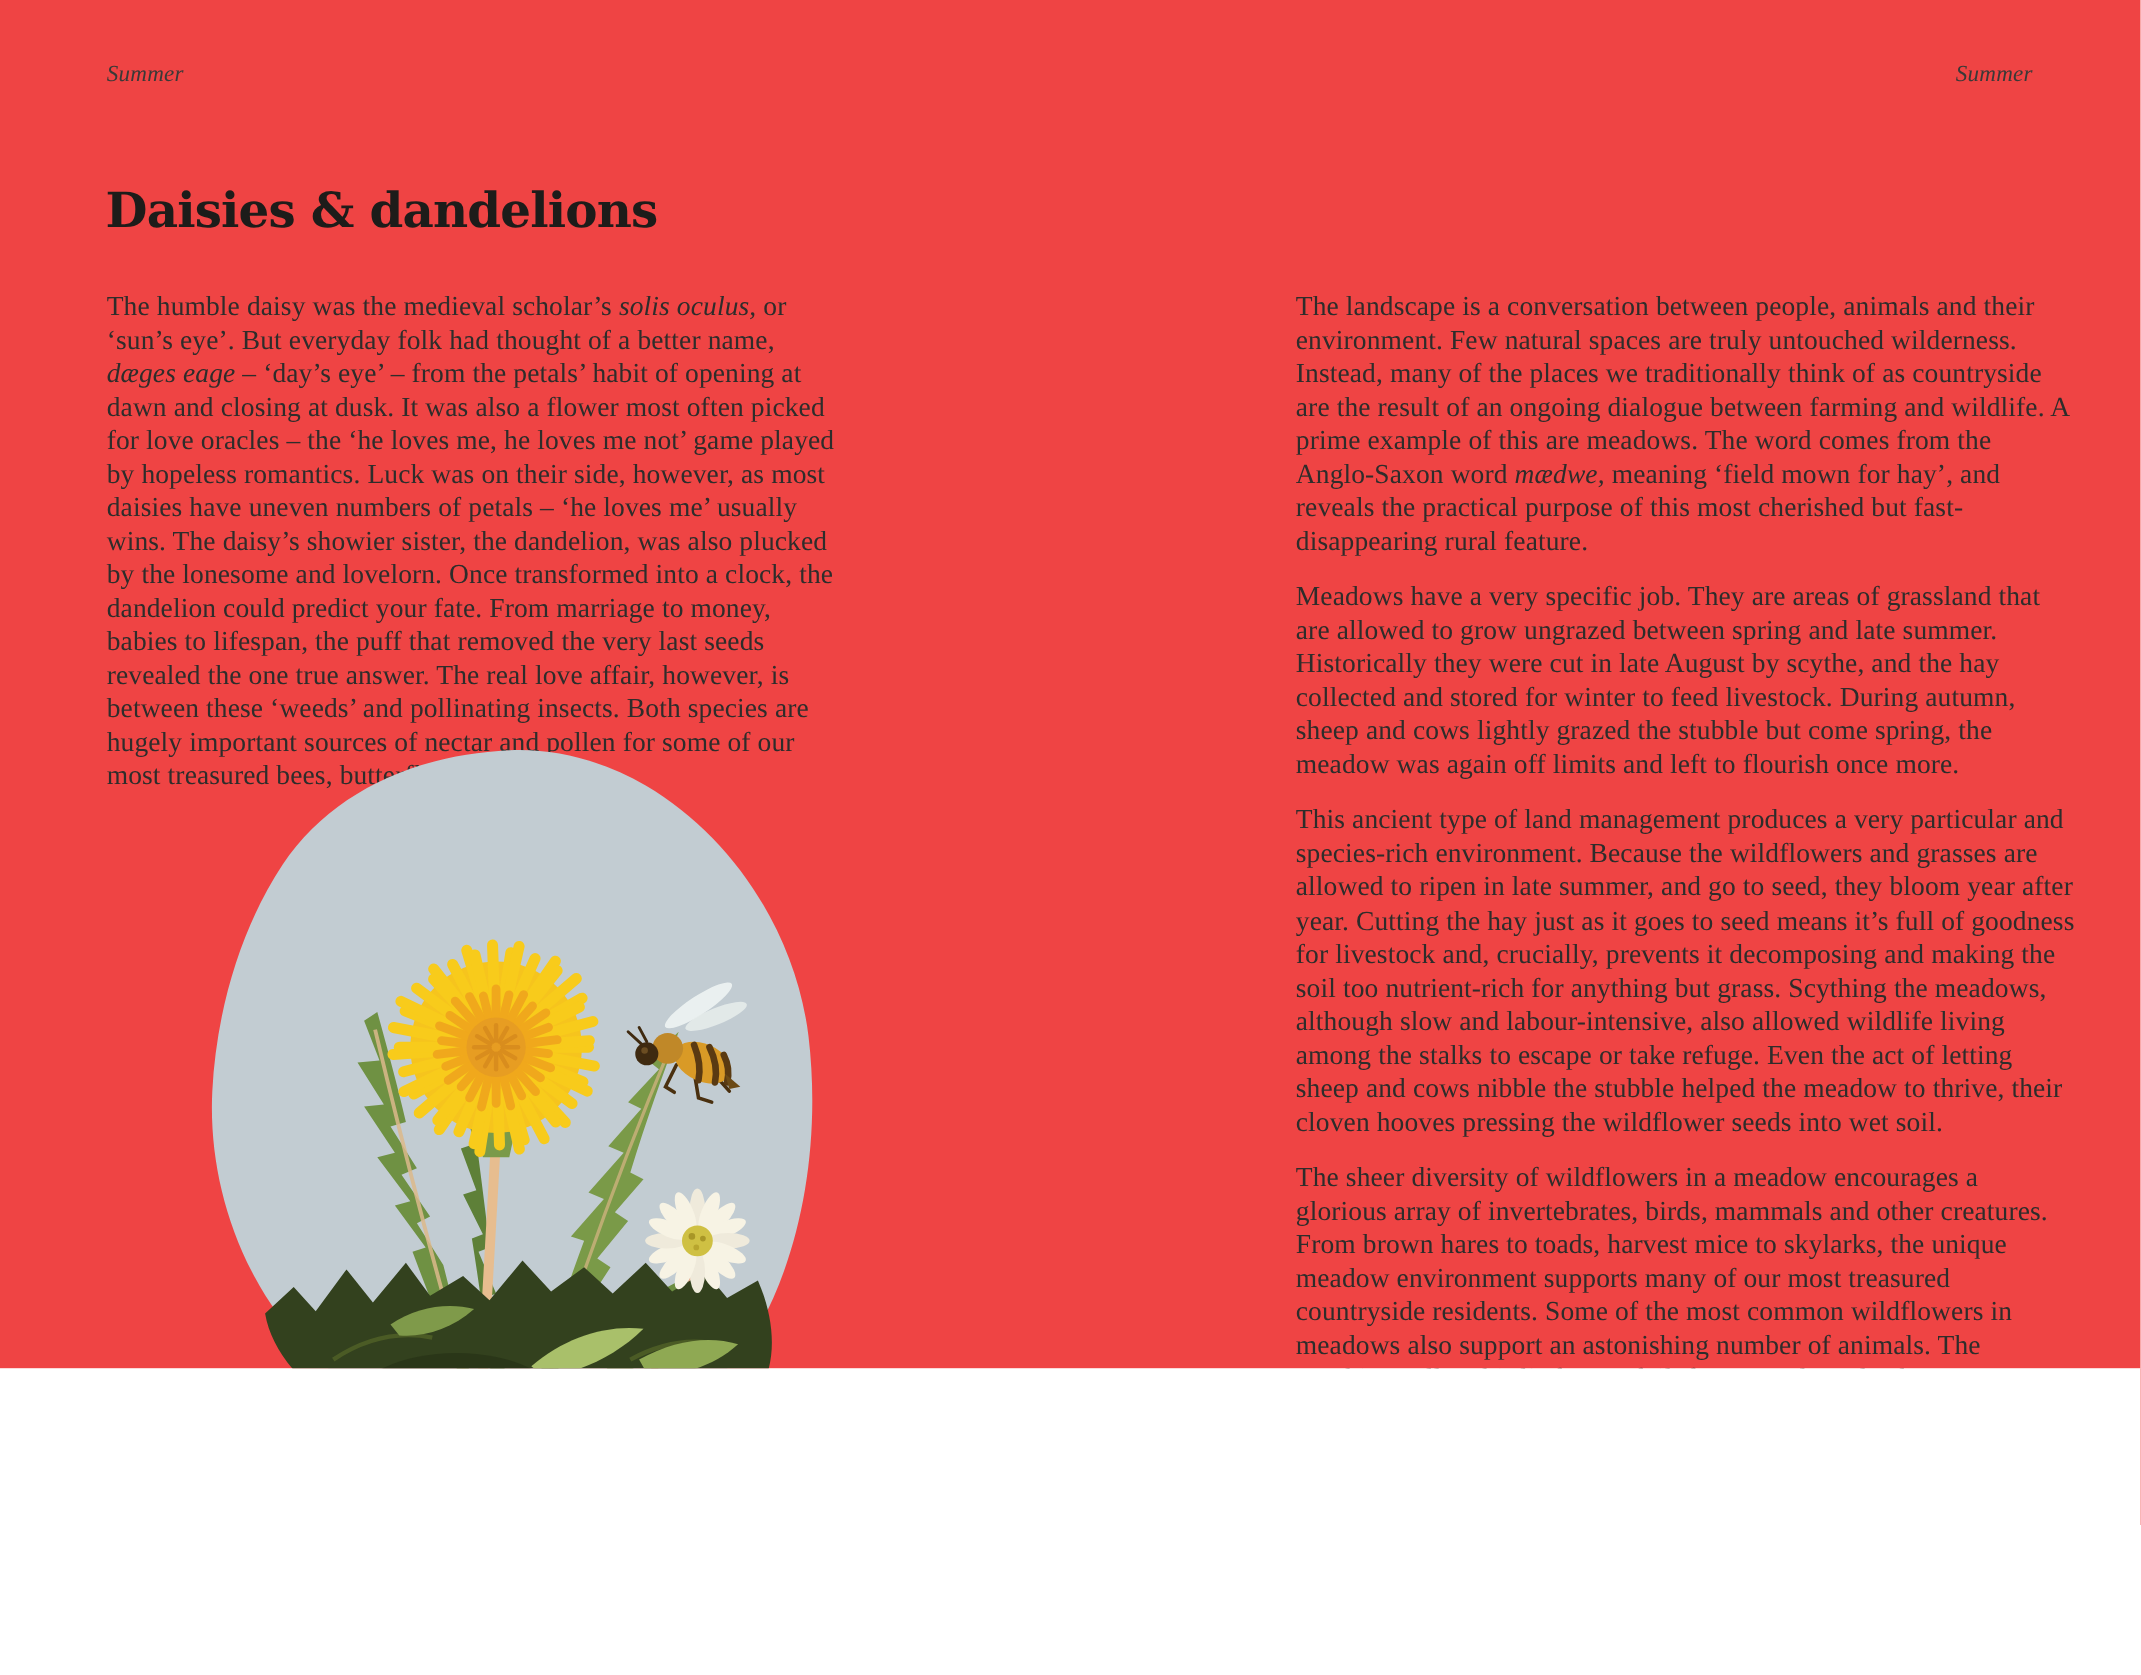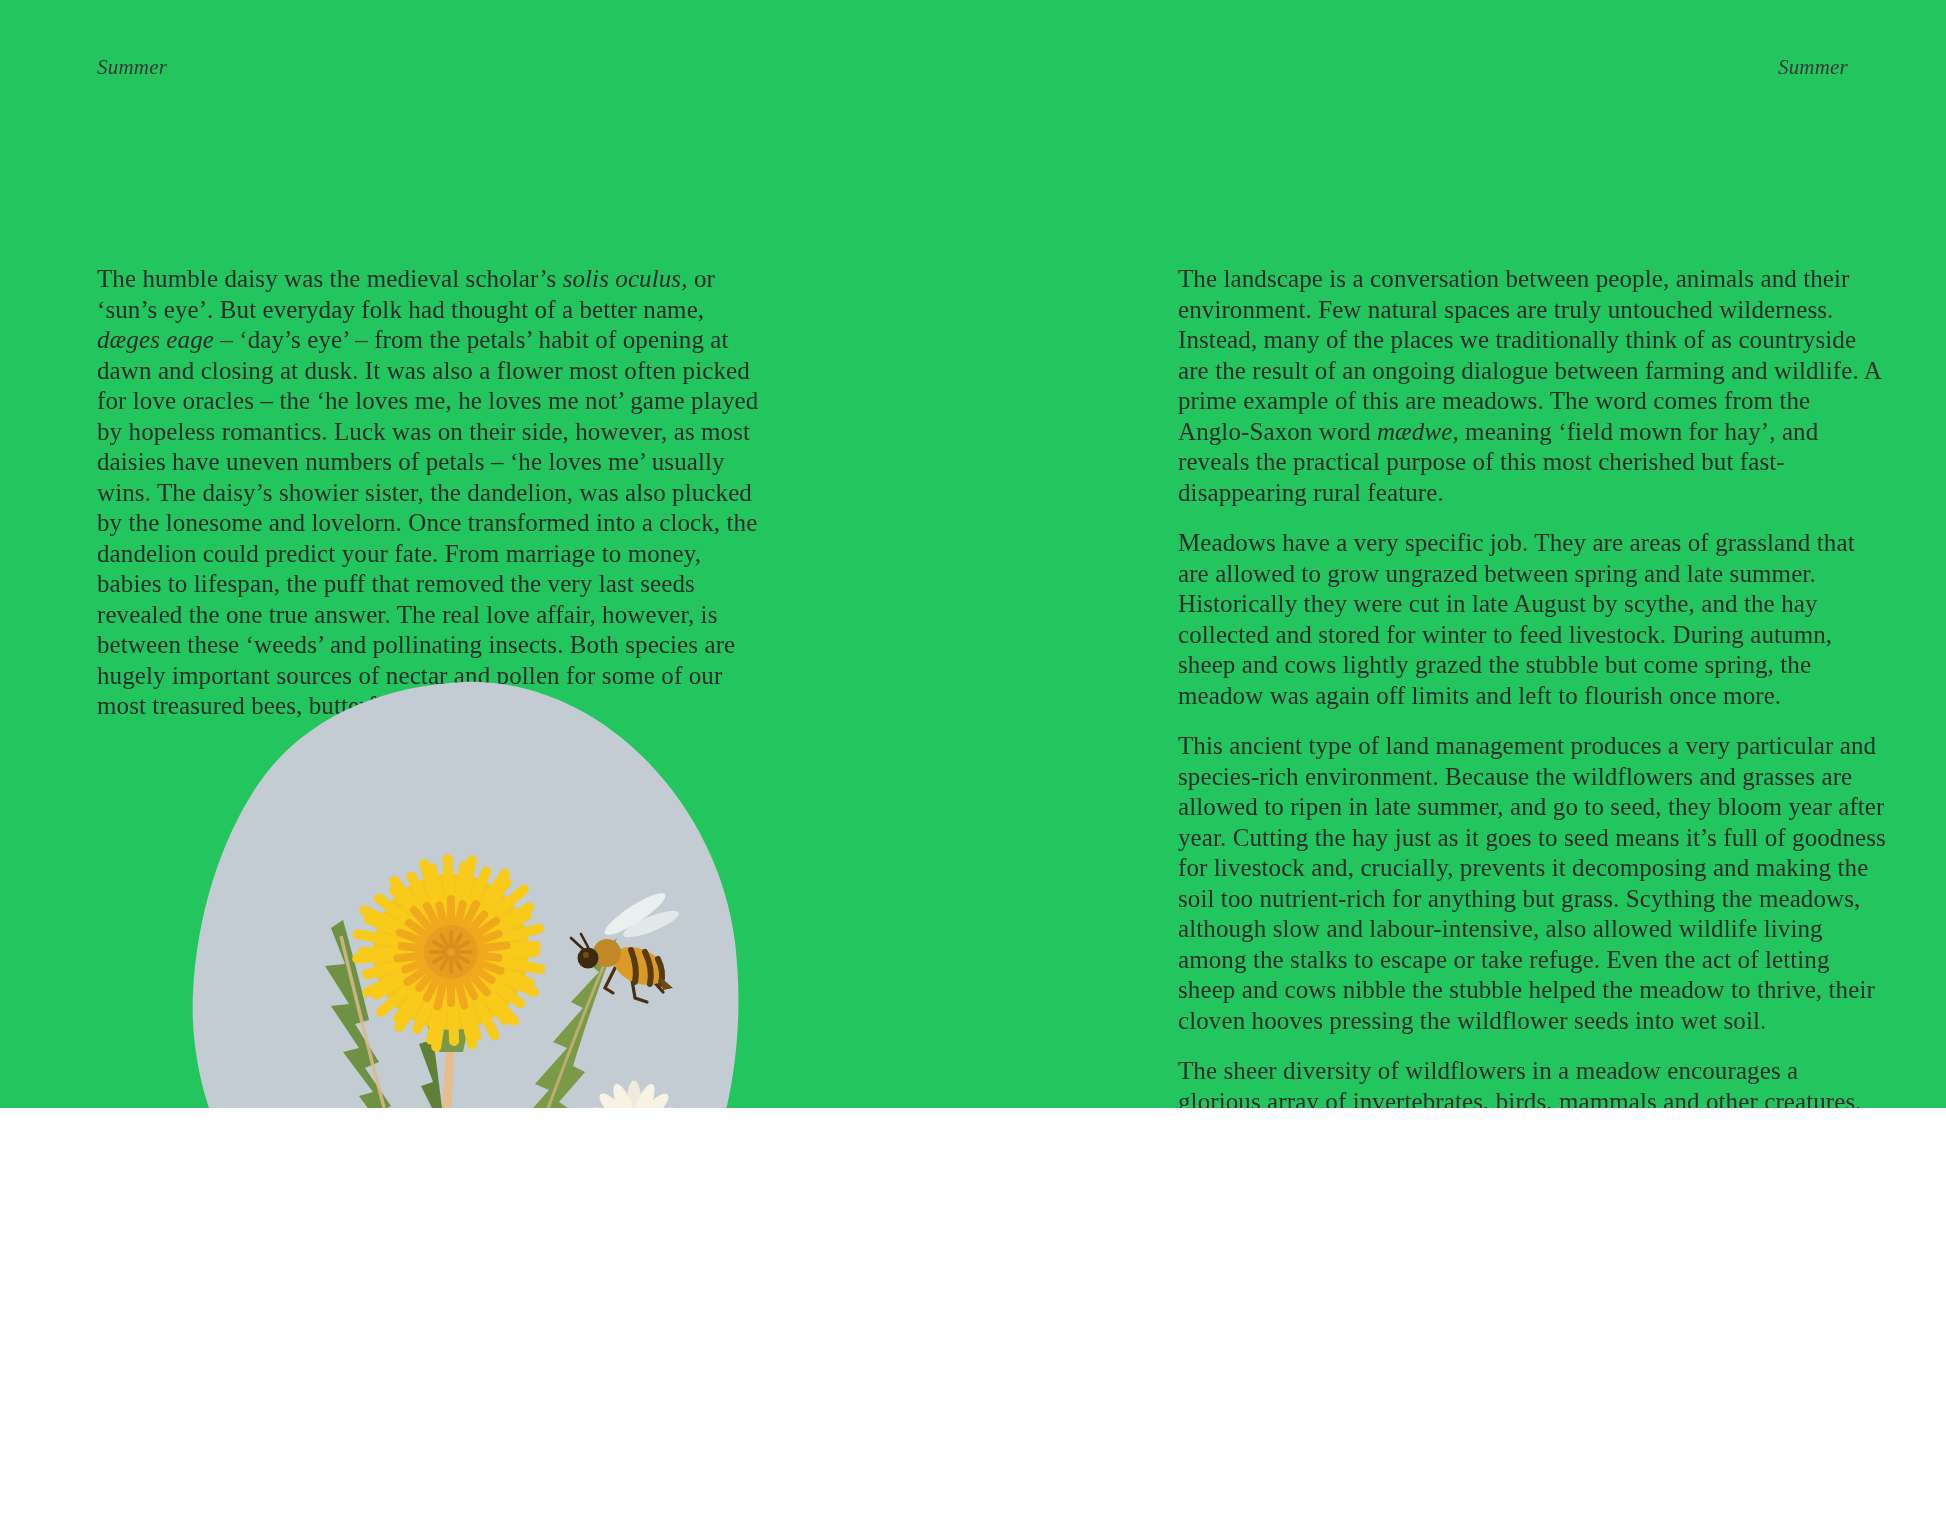--- a/index.html
+++ b/index.html
@@ -3,22 +3,22 @@
 <meta charset="utf-8">
 <style>
   html, body {
     margin: 0;
     padding: 0;
     background: #ffffff;
   }
   .spread {
     position: relative;
     width: 1946px;
-    height: 1108px;
-    background: #22c55e;
+    height: 1244px;
+    background: #ef4444;
     overflow: hidden;
     font-family: "Liberation Serif", serif;
     color: #2e2d2b;
   }
   .running-head {
     position: absolute;
     top: 55px;
     font-style: italic;
     font-size: 21px;
     color: #3a3937;
@@ -68,20 +68,21 @@
   .pn-left  { left: 97px; }
   .pn-right { right: 98px; text-align: right; }
 </style>
 </head>
 <body>
 
 <div class="spread">
 
   <div class="running-head rh-left">Summer</div>
 
+  <h1 class="chapter-title title-left">Daisies &amp; dandelions</h1>
 
   <div class="body-col body-left">
     <p><span>The humble daisy was the medieval scholar’s </span><em>solis oculus,</em><span> or ‘sun’s eye’. But everyday folk had thought of a better name, </span><em>dæges eage</em><span> – ‘day’s eye’ – from the petals’ habit of opening at dawn and closing at dusk. It was also a flower most often picked for love oracles – the ‘he loves me, he loves me not’ game played by hopeless romantics. Luck was on their side, however, as most daisies have uneven numbers of petals – ‘he loves me’ usually wins. The daisy’s showier sister, the dandelion, was also plucked by the lonesome and lovelorn. Once transformed into a clock, the dandelion could predict your fate. From marriage to money, babies to lifespan, the puff that removed the very last seeds revealed the one true answer. The real love affair, however, is between these ‘weeds’ and pollinating insects. Both species are hugely important sources of nectar and pollen for some of our most treasured bees, butterflies and beetles.</span></p>
   </div>
 
   <figure class="illustration">
     <svg viewBox="0 0 565 665" width="565" height="665" xmlns="http://www.w3.org/2000/svg">
 
       <path d="M 280 6
                C 195 10 118 44 74 110

